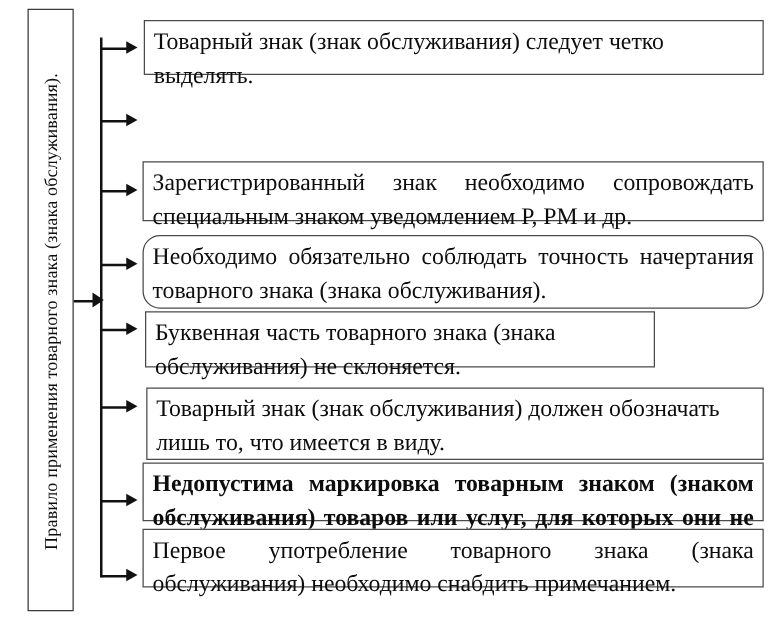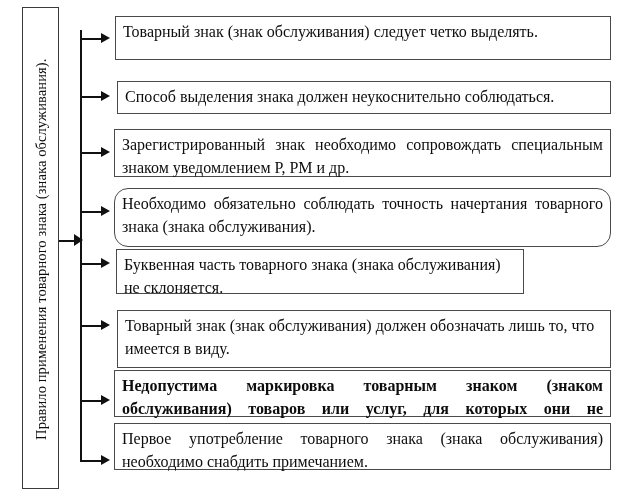--- a/index.html
+++ b/index.html
@@ -96,21 +96,21 @@
     border-left: 9px solid #111111;
   }
 
   
   .node {
     position: absolute;
     border: 1px solid #4a4a4a;
     box-sizing: border-box;
     background: #ffffff;
     padding: 4px 7px 3px 7px;
-    font-size: 16px;
+    font-size: 19px;
     line-height: 1.42;
     color: #0d0d0d;
   }
   .node.justify { text-align: justify; text-align-last: left; }
   .node.left    { text-align: left; }
 </style>
 </head>
 <body>
 
 <div id="canvas">
@@ -127,23 +127,20 @@
   <div class="spine"></div>
 
   <div class="branch" style="top:38px; width:23px;"></div>
   <div class="branch-head" style="left:101px; top:33px;"></div>
   <div class="node left" style="left:115px; top:16px; width:496px; height:44px;">
     <span>Товарный знак (знак обслуживания) следует четко выделять.</span>
   </div>
 
   <div class="branch" style="top:96px; width:23px;"></div>
   <div class="branch-head" style="left:101px; top:91px;"></div>
-  <div class="node left" style="left:117px; top:81px; width:494px; height:33px;">
-    <span>Способ выделения знака должен неукоснительно соблюдаться.</span>
-  </div>
 
   <div class="branch" style="top:152px; width:23px;"></div>
   <div class="branch-head" style="left:101px; top:147px;"></div>
   <div class="node justify" style="left:114px; top:129px; width:497px; height:48px;">
     <span>Зарегистрированный знак необходимо сопровождать специальным знаком уведомлением Р, РМ и др.</span>
   </div>
 
   <div class="branch" style="top:211px; width:23px;"></div>
   <div class="branch-head" style="left:101px; top:206px;"></div>
   <div class="node justify" style="left:114px; top:188px; width:497px; height:59px;border-radius:14px;">

